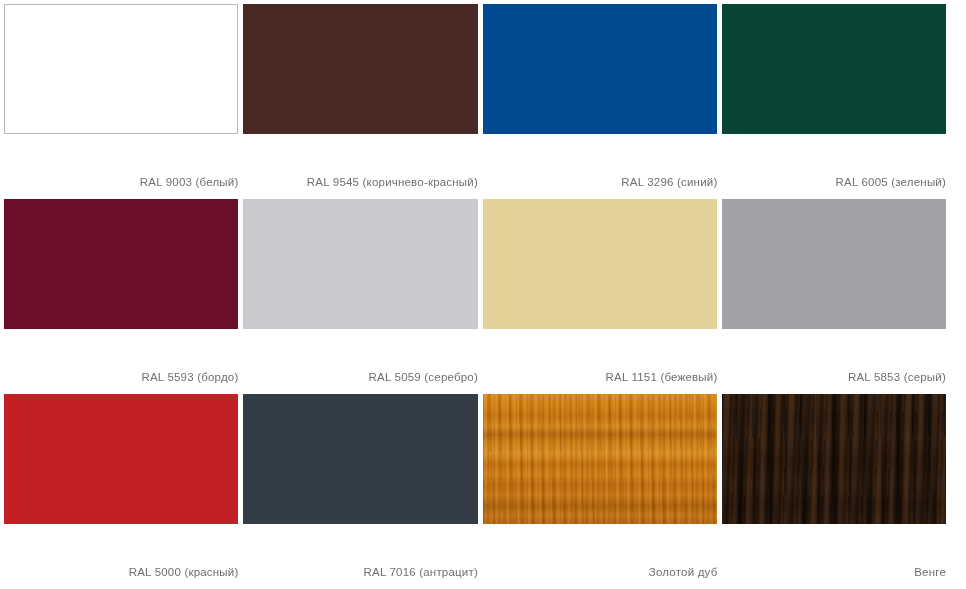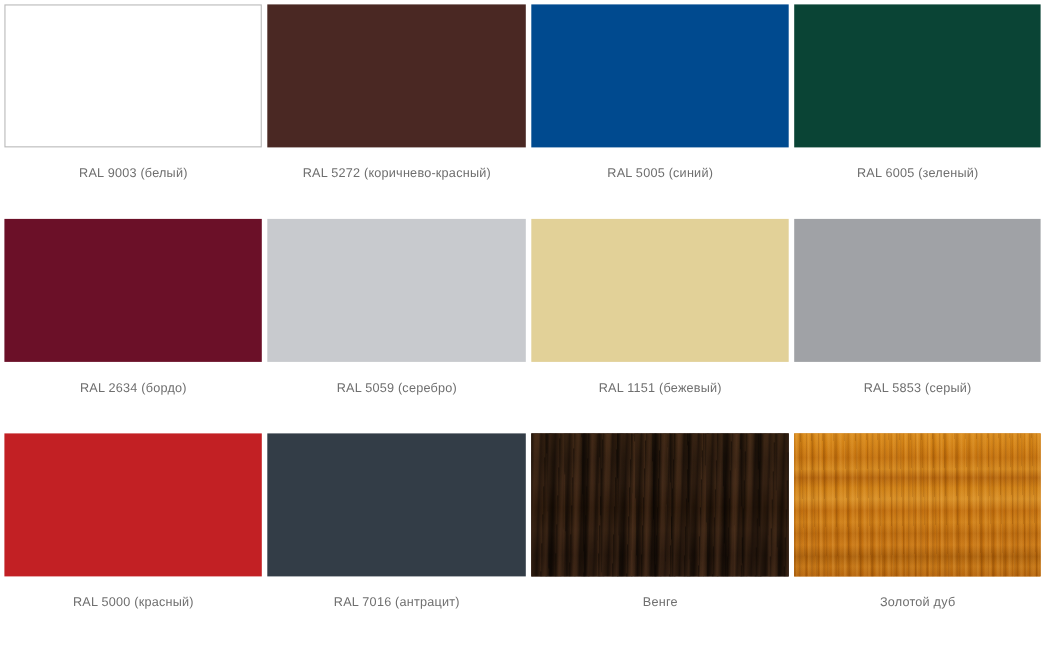--- a/index.html
+++ b/index.html
@@ -24,23 +24,24 @@
   .swatch-row {
     display: flex;
     flex-direction: row;
     height: 196px;
     margin-bottom: 0;
   }
   .swatch-cell {
     width: 241px;
     display: flex;
     flex-direction: column;
-    align-items: center;
+    align-items: flex-end;
     box-sizing: border-box;
     padding-right: 5px;
+    gap: 24px;
   }
   .swatch-cell:last-child {
     padding-right: 16px;
   }
   .swatch-chip {
     height: 130px;
     width: 100%;
     box-sizing: border-box;
     position: relative;
     overflow: hidden;
@@ -127,36 +128,36 @@
 
 <div class="palette">
 
   <div class="swatch-row">
     <div class="swatch-cell">
       <div class="swatch-chip bordered" style="background-color: rgb(255, 255, 255);"></div>
       <div class="swatch-label">RAL 9003 (белый)</div>
     </div>
     <div class="swatch-cell">
       <div class="swatch-chip" style="background-color: rgb(74, 40, 35);"></div>
-      <div class="swatch-label">RAL 5272 (коричнево-красный)</div>
+      <div class="swatch-label">RAL 9545 (коричнево-красный)</div>
     </div>
     <div class="swatch-cell">
       <div class="swatch-chip" style="background-color: rgb(0, 74, 143);"></div>
-      <div class="swatch-label">RAL 5005 (синий)</div>
+      <div class="swatch-label">RAL 3296 (синий)</div>
     </div>
     <div class="swatch-cell">
       <div class="swatch-chip" style="background-color: rgb(10, 68, 53);"></div>
       <div class="swatch-label">RAL 6005 (зеленый)</div>
     </div>
   </div>
 
   <div class="swatch-row">
     <div class="swatch-cell">
       <div class="swatch-chip" style="background-color: rgb(107, 16, 40);"></div>
-      <div class="swatch-label">RAL 2634 (бордо)</div>
+      <div class="swatch-label">RAL 5593 (бордо)</div>
     </div>
     <div class="swatch-cell">
       <div class="swatch-chip" style="background-color: rgb(200, 202, 206);"></div>
       <div class="swatch-label">RAL 5059 (серебро)</div>
     </div>
     <div class="swatch-cell">
       <div class="swatch-chip" style="background-color: rgb(226, 209, 152);"></div>
       <div class="swatch-label">RAL 1151 (бежевый)</div>
     </div>
     <div class="swatch-cell">
@@ -168,22 +169,22 @@
   <div class="swatch-row">
     <div class="swatch-cell">
       <div class="swatch-chip" style="background-color: rgb(194, 32, 36);"></div>
       <div class="swatch-label">RAL 5000 (красный)</div>
     </div>
     <div class="swatch-cell">
       <div class="swatch-chip" style="background-color: rgb(51, 61, 71);"></div>
       <div class="swatch-label">RAL 7016 (антрацит)</div>
     </div>
     <div class="swatch-cell">
+      <div class="swatch-chip wood-oak"></div>
+      <div class="swatch-label">Золотой дуб</div>
+    </div>
+    <div class="swatch-cell">
       <div class="swatch-chip wood-wenge"></div>
       <div class="swatch-label">Венге</div>
-    </div>
-    <div class="swatch-cell">
-      <div class="swatch-chip wood-oak"></div>
-      <div class="swatch-label">Золотой дуб</div>
     </div>
   </div>
 
 </div>
 
 </body></html>

